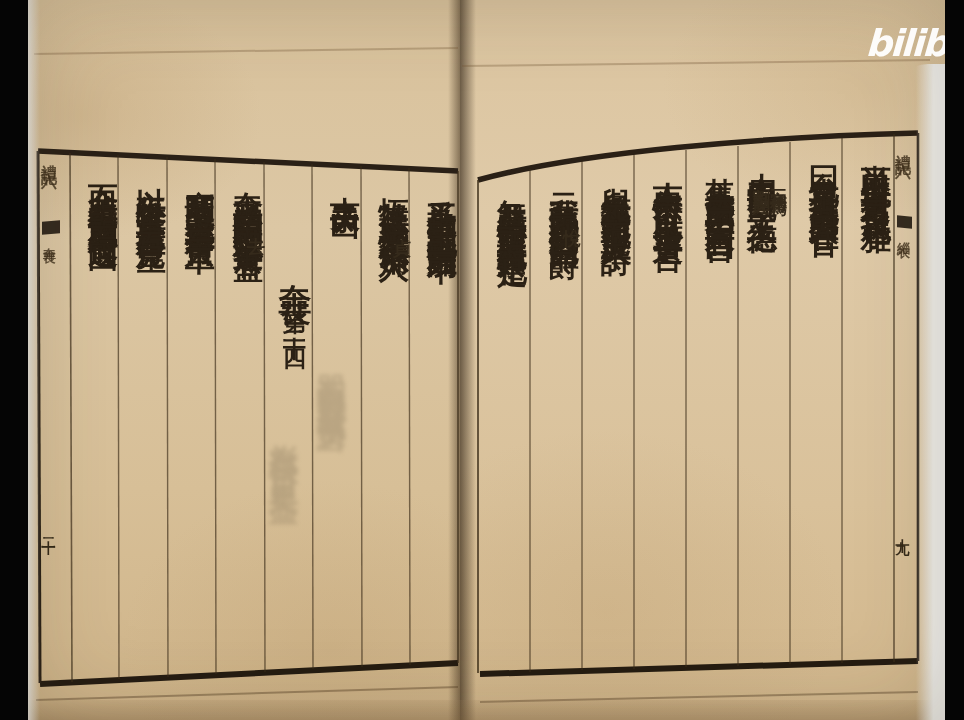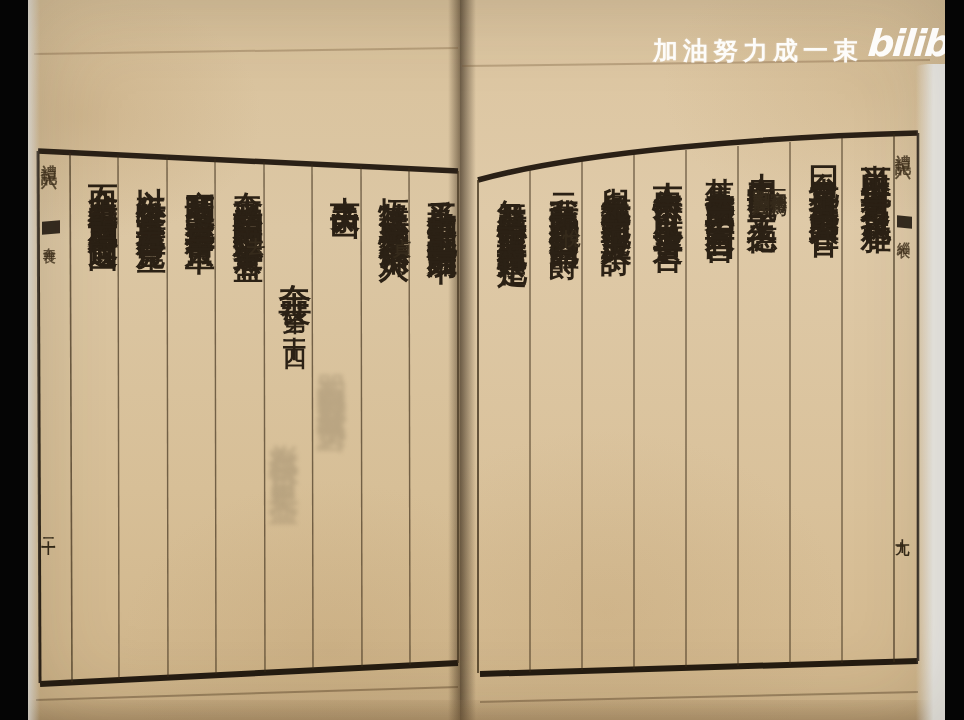--- a/index.html
+++ b/index.html
@@ -145,18 +145,17 @@
     <div class="mtab" style="left:437px;top:216px;width:15px;height:12px;transform:skewY(5deg);"></div>
     <div class="mlabel worn" style="left:437px;top:232px;font-size:13px;letter-spacing:2px;">緇衣</div>
     <div class="mlabel" style="left:436px;top:528px;font-size:14px;letter-spacing:3px;">十九</div>
 
     <div class="foot-band"></div>
   </div>
 
   <div class="right-white"></div>
   <div class="vignette"></div>
 
-  <div class="watermark">加油努力成一束</div>
   <div class="bili-logo">bilibili</div>
 
   <div class="bar bar-left"></div>
   <div class="bar bar-right"></div>
 </div>
 
 </body></html>

